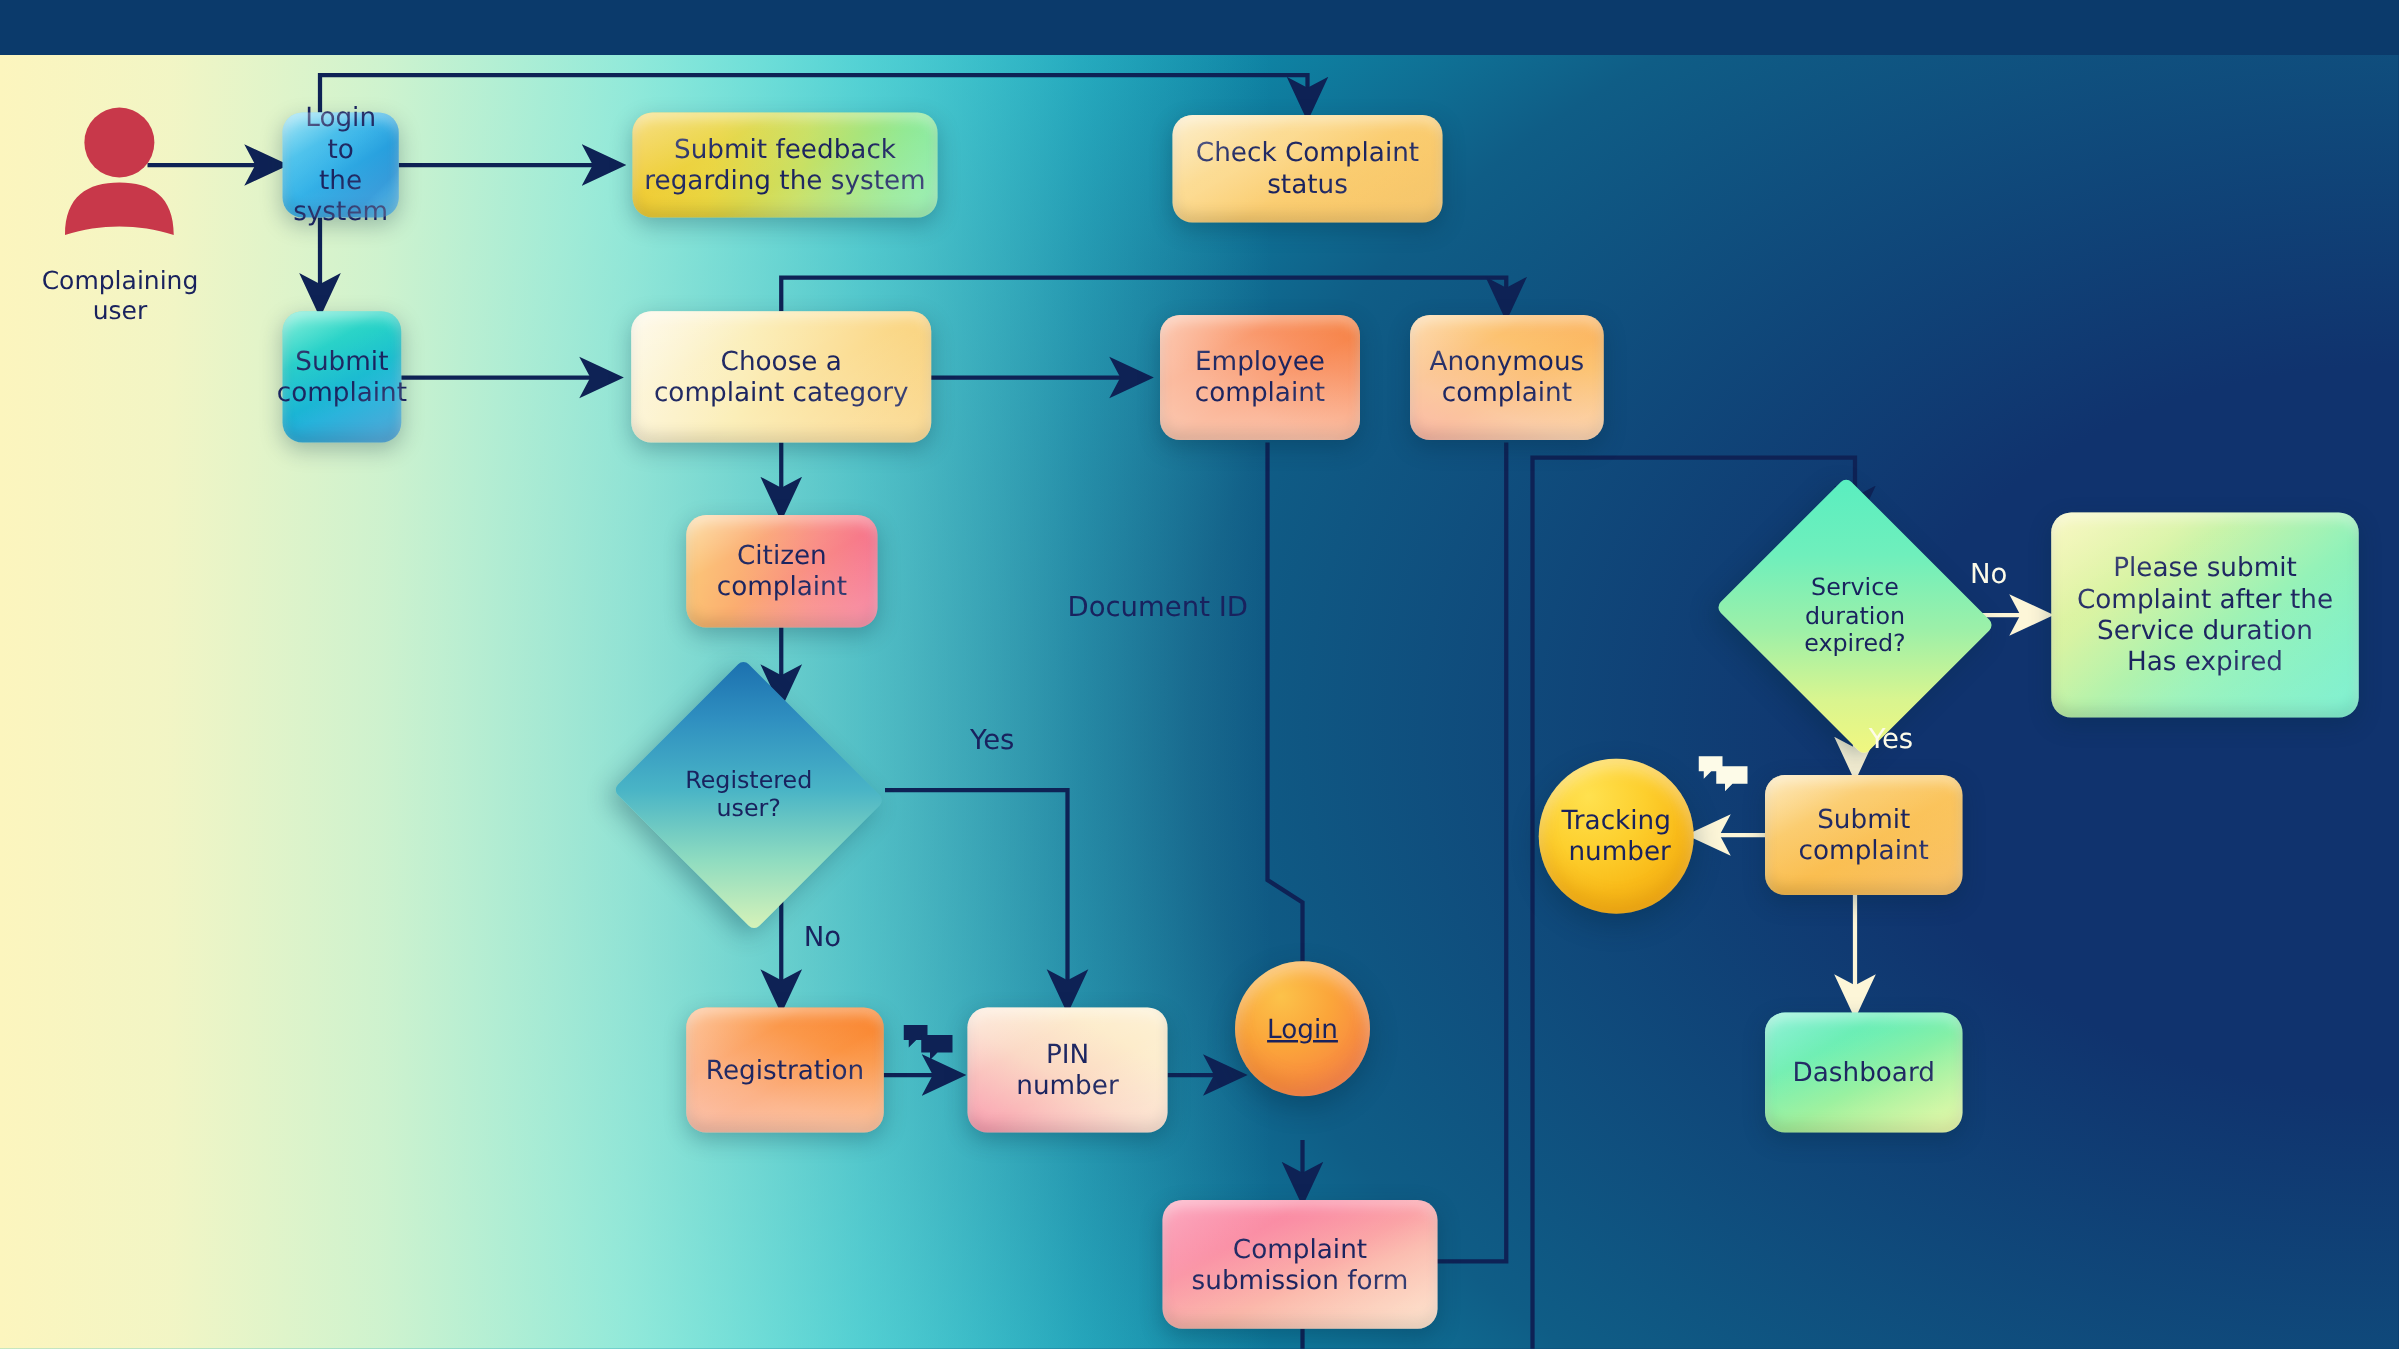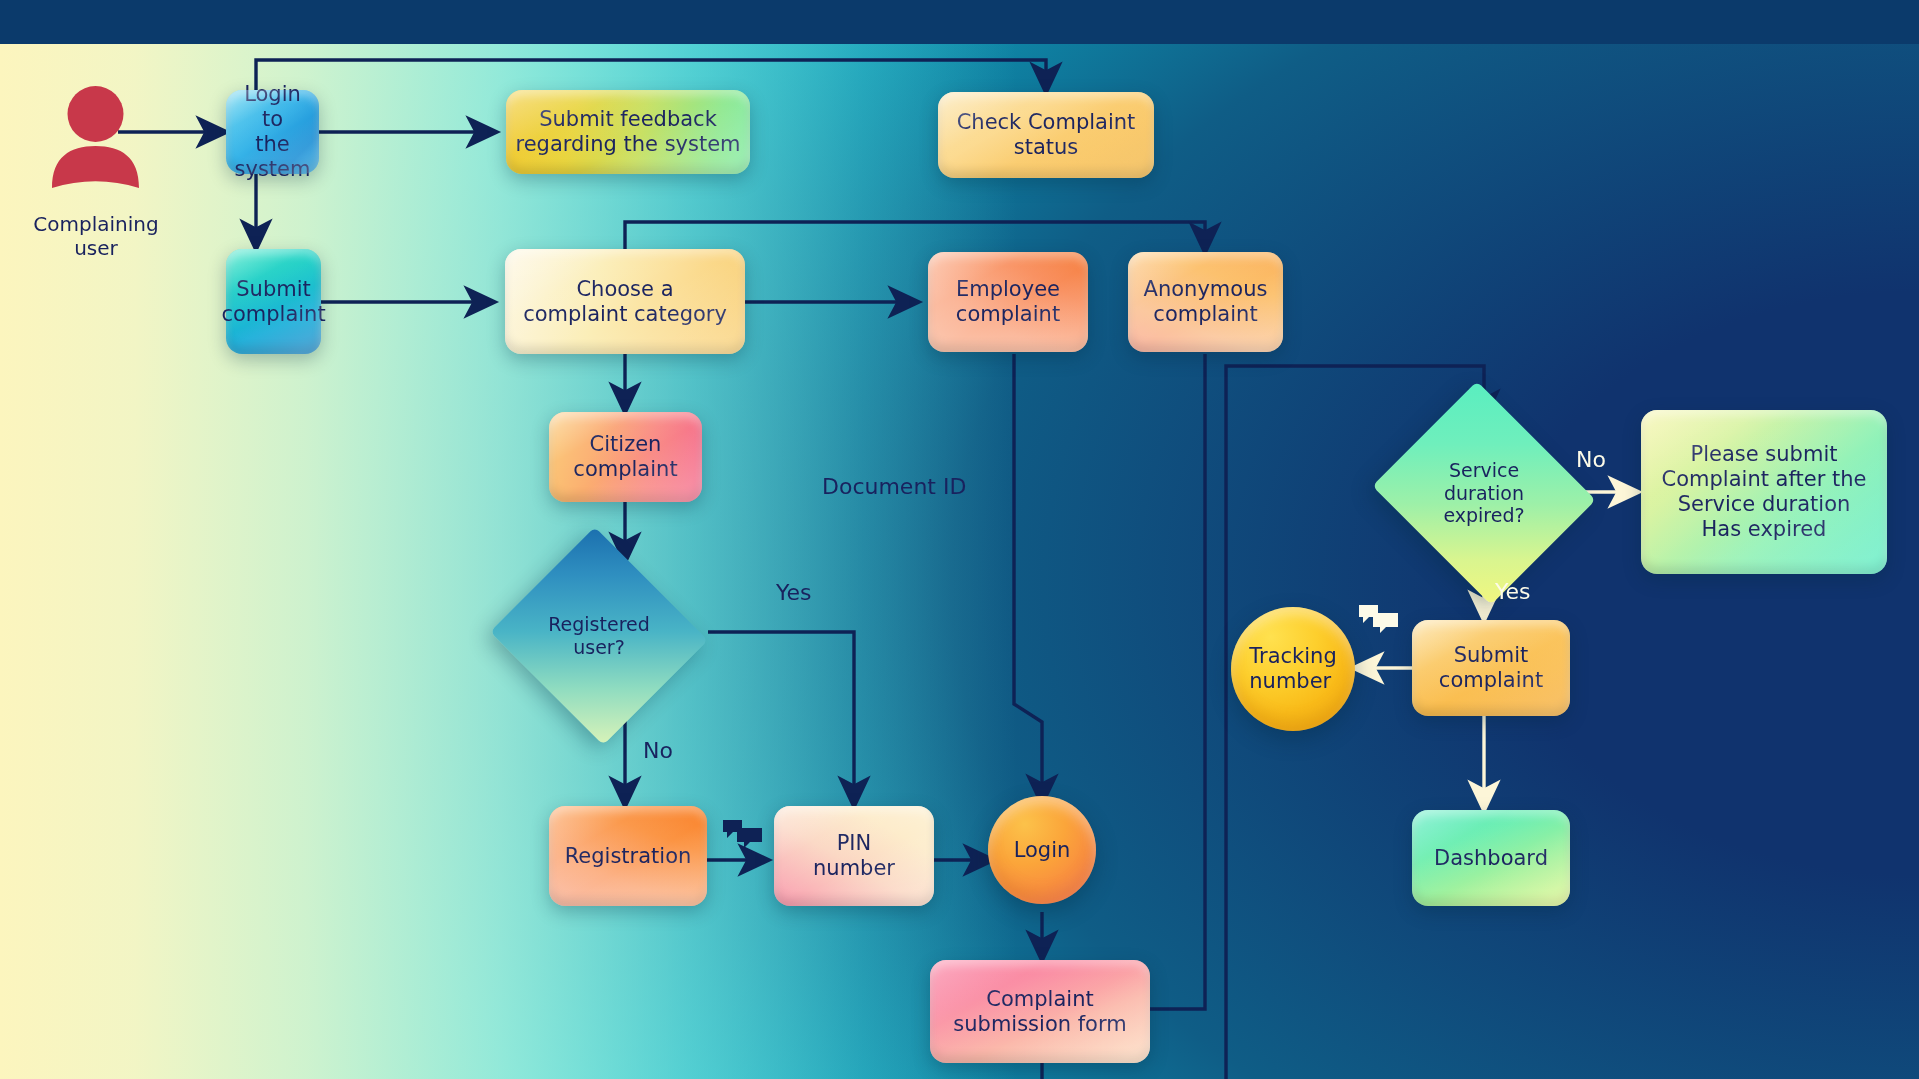--- a/index.html
+++ b/index.html
@@ -46,21 +46,21 @@
     background:linear-gradient(150deg,rgba(255,255,255,.45) 0%,rgba(255,255,255,.05) 30%,rgba(255,255,255,0) 55%,rgba(255,255,255,.22) 92%);}
   .drop{box-shadow:0 6px 18px rgba(0,40,60,.28), inset 0 -7px 10px rgba(0,0,0,.12), inset 0 6px 9px rgba(255,255,255,.35);}
 
   
   .diamond{position:absolute;display:flex;align-items:center;justify-content:center;}
   .diamond .dshape{position:absolute;inset:0;transform:rotate(45deg);border-radius:6px;}
   .diamond .dlabel{position:relative;z-index:3;color:#19225e;text-align:center;font-size:19px;line-height:1.2;white-space:pre-line;}
 
   
   .circle{position:absolute;border-radius:50%;display:flex;align-items:center;justify-content:center;
-    text-align:left;color:#19225e;line-height:1.18;font-size:21px;
+    text-align:right;color:#19225e;line-height:1.18;font-size:21px;
     box-shadow:0 8px 22px rgba(0,40,60,.33), inset 0 -10px 16px rgba(160,80,0,.18), inset 0 8px 12px rgba(255,255,255,.40);}
 
   
   .lbl{position:absolute;color:#19225e;font-size:22px;white-space:nowrap;}
   .lbl-w{position:absolute;color:#fdfbe8;font-size:22px;white-space:nowrap;}
 
   .free-txt{position:absolute;color:#19225e;font-size:22px;white-space:nowrap;}
 
   .usericon{position:absolute;}
   .userlabel{position:absolute;text-align:center;color:#19225e;font-size:20px;line-height:1.2;white-space:pre-line;}
@@ -211,22 +211,22 @@
     <span class="t">Registration</span>
   </div>
 
   <div class="node drop" style="left:774px;top:762px;width:160px;height:100px;
        background:linear-gradient(210deg,#fdf2d6 0%,#fdeccb 25%,#fbd7c3 55%,#f99cb0 100%);">
     <span class="shine"></span>
     <span class="t">PIN
 number</span>
   </div>
 
-  <div class="circle" style="left:988px;top:752px;width:108px;height:108px;
-       background:radial-gradient(circle at 34% 26%, #fcc24a 0%, #fba53a 38%, #f9903f 62%, #f7776b 100%);">
+  <div class="circle" style="left:988px;top:725px;width:108px;height:108px;
+       background:radial-gradient(circle at 34% 26%, #fcc24a 0%, #fba53a 38%, #f9903f 62%, #f7776b 100%);text-decoration:underline;">
     <span>Login</span>
   </div>
 
   <div class="node drop" style="left:930px;top:916px;width:220px;height:103px;
        background:linear-gradient(160deg,#f96a92 0%,#fa8aa1 30%,#fbb9ab 62%,#fddcbe 100%);">
     <span class="shine"></span>
     <span class="t">Complaint
 submission form</span>
   </div>
 
@@ -270,19 +270,19 @@
   <svg class="chat" style="left:722px;top:774px;width:42px;height:30px;" viewBox="0 0 42 30">
     <path d="M1,2 h19 v12 h-9 l-6,6 v-6 h-4 z" fill="#0e2255"></path>
     <path d="M15,10 h25 v14 h-12 l-6,6 v-6 h-7 z" fill="#0e2255"></path>
   </svg>
 
   <svg class="chat" style="left:1358px;top:559px;width:42px;height:30px;" viewBox="0 0 42 30">
     <path d="M1,2 h19 v12 h-9 l-6,6 v-6 h-4 z" fill="#fdfbe8"></path>
     <path d="M15,10 h25 v14 h-12 l-6,6 v-6 h-7 z" fill="#fdfbe8"></path>
   </svg>
 
-  <div class="free-txt" style="left:822px;top:430px;">Document ID</div>
+  <div class="free-txt" style="left:854px;top:430px;">Document ID</div>
   <div class="lbl" style="left:776px;top:536px;">Yes</div>
   <div class="lbl" style="left:643px;top:694px;">No</div>
   <div class="lbl-w" style="left:1576px;top:403px;">No</div>
   <div class="lbl-w" style="left:1495px;top:535px;">Yes</div>
 
 </div>
 
 </body></html>

